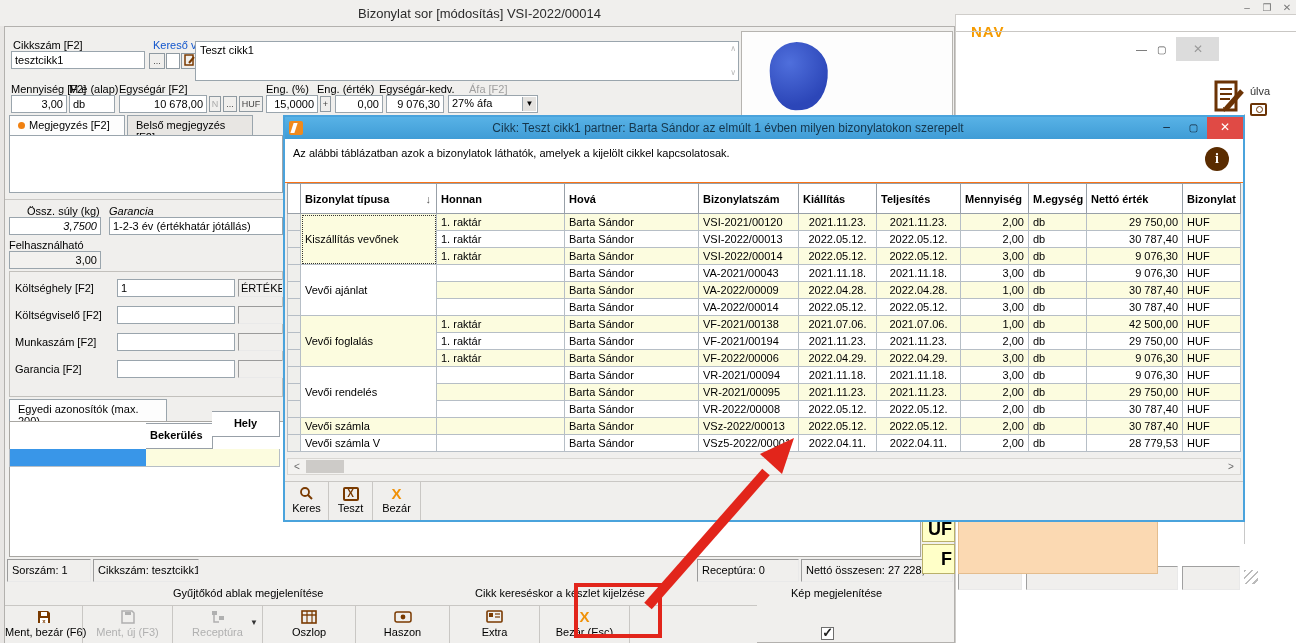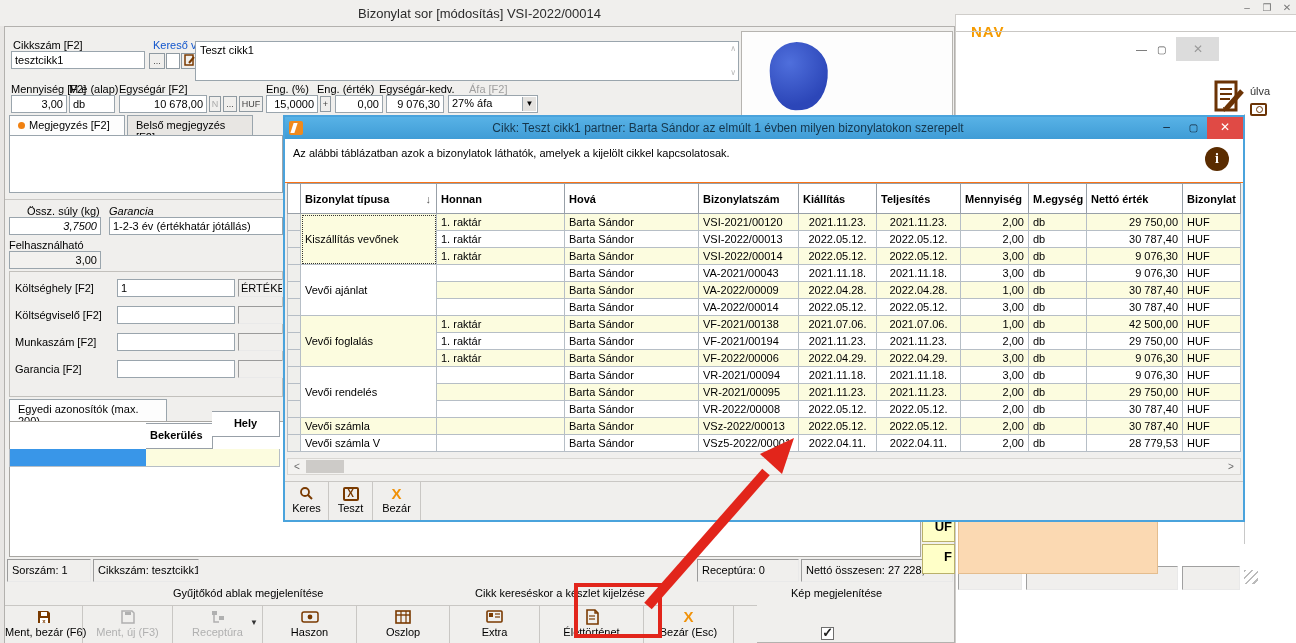--- a/index.html
+++ b/index.html
@@ -37,21 +37,21 @@
   #small-cam-icon:after { content:""; position:absolute; left:4px; top:1px; width:5px; height:5px; border:1px solid #6b3305; border-radius:50%; }
   #nav-vline { left:1244px; top:114px; height:430px; width:1px; background:#c8c8c8; z-index:1; }
   .status-box { background:#f0efed; border:1px solid; border-color:#a0a0a0 #e9e9e9 #e9e9e9 #a0a0a0; z-index:3; }
   #resize-grip { left:1244px; top:570px; width:14px; height:14px; z-index:3;
     background:repeating-linear-gradient(135deg,#bbb 0 2px,transparent 2px 5px); }
 
   
   #main-win { left:4px; top:26px; width:951px; height:617px; background:#f0efed; border:1px solid #b3b1ae; z-index:2; }
 
   #peach-panel { left:958px; top:512px; width:200px; height:62px; background:#fbd9b2; border:1px solid #e4bd8e; z-index:3; }
-  .curr-clip { left:922px; width:33px; background:#ffffc8; border:1px solid #b9b06a; font-weight:bold; font-size:13px; text-align:right; padding:4px 2px 0 0; z-index:3; position:absolute; }
+  .curr-clip { left:922px; width:33px; background:#ffffc8; border:1px solid #b9b06a; font-weight:bold; font-size:18px; text-align:right; padding:4px 2px 0 0; z-index:3; position:absolute; }
 
   
   #img-panel { left:736px; top:4px; width:212px; height:86px; background:#fdfdfd; border:1px solid #b6b4b0; }
   #product-blob { left:28px; top:10px; width:58px; height:68px; position:absolute;
      background:radial-gradient(circle at 35% 30%, #4f6fdc, #2c46b8 70%);
      border-radius:46% 54% 48% 42% / 40% 44% 56% 52%; transform:rotate(-3deg); }
   #desc-area { left:190px; top:14px; width:544px; height:40px; background:#fff; border:1px solid #9aa5ad; padding:2px 14px 2px 4px; position:relative; }
   .scrollhint { position:absolute; right:2px; color:#b9b9b9; font-size:8px; line-height:8px; }
 
   
@@ -290,61 +290,50 @@
       <div class="ic">
           <svg width="16" height="16" viewBox="0 0 16 16">
             <rect x="2" y="2" width="5" height="4" fill="#b0b0b0"></rect>
             <rect x="9" y="7" width="5" height="4" fill="#b0b0b0"></rect>
             <path d="M4 6 v7 h5" fill="none" stroke="#b0b0b0" stroke-width="1.5"></path>
           </svg>
         </div>
       <div class="tl">Receptúra</div>
       <span class="ddarrow">▼</span>
     </div>
-    <div class="tbtn" style="width:94px;">
-      <div class="ic">
-          <svg width="18" height="12" viewBox="0 0 18 12">
-            <rect x="1" y="1" width="16" height="10" rx="2" fill="none" stroke="#7a3a00" stroke-width="1.5"></rect>
-            <circle cx="9" cy="6" r="2.4" fill="#7a3a00"></circle>
-          </svg>
-        </div>
-      <div class="tl">Haszon</div>
-    </div>
     <div class="tbtn" style="width:93px;">
       <div class="ic">
           <svg width="16" height="14" viewBox="0 0 16 14">
             <rect x="1" y="1" width="14" height="12" fill="none" stroke="#7a3a00" stroke-width="1.6"></rect>
             <line x1="1" y1="5" x2="15" y2="5" stroke="#7a3a00" stroke-width="1.4"></line>
             <line x1="6" y1="1" x2="6" y2="13" stroke="#7a3a00" stroke-width="1.2"></line>
             <line x1="11" y1="1" x2="11" y2="13" stroke="#7a3a00" stroke-width="1.2"></line>
           </svg>
         </div>
       <div class="tl">Oszlop</div>
     </div>
+    <div class="tbtn" style="width:94px;">
+      <div class="ic">
+          <svg width="18" height="12" viewBox="0 0 18 12">
+            <rect x="1" y="1" width="16" height="10" rx="2" fill="none" stroke="#7a3a00" stroke-width="1.5"></rect>
+            <circle cx="9" cy="6" r="2.4" fill="#7a3a00"></circle>
+          </svg>
+        </div>
+      <div class="tl">Haszon</div>
+    </div>
     <div class="tbtn" style="width:90px;">
       <div class="ic">
           <svg width="17" height="13" viewBox="0 0 17 13">
             <rect x="1" y="1" width="15" height="11" rx="1" fill="none" stroke="#7a3a00" stroke-width="1.6"></rect>
             <rect x="3" y="3" width="4" height="4" fill="#7a3a00"></rect>
             <line x1="9" y1="4" x2="14" y2="4" stroke="#7a3a00" stroke-width="1.2"></line>
             <line x1="9" y1="7" x2="14" y2="7" stroke="#7a3a00" stroke-width="1.2"></line>
           </svg>
         </div>
       <div class="tl">Extra</div>
-    </div>
-    <div class="tbtn" style="width:104px;">
-      <div class="ic">
-          <svg width="14" height="16" viewBox="0 0 14 16">
-            <path d="M2 1 h8 l3 3 v11 h-11 z" fill="none" stroke="#7a3a00" stroke-width="1.6"></path>
-            <path d="M10 1 v3 h3" fill="none" stroke="#7a3a00" stroke-width="1.4"></path>
-            <line x1="4" y1="7" x2="10" y2="7" stroke="#7a3a00" stroke-width="1.2"></line>
-            <line x1="4" y1="10" x2="10" y2="10" stroke="#7a3a00" stroke-width="1.2"></line>
-          </svg>
-        </div>
-      <div class="tl">Élettörténet</div>
     </div>
     <div class="tbtn" style="width:90px;">
       <div class="ic orangex">X</div>
       <div class="tl">Bezár (Esc)</div>
     </div>
   </div>
 </div>
 
 <div class="abs curr-clip" style="top:514px;height:28px;">UF</div>
 <div class="abs curr-clip" style="top:544px;height:30px;">F</div>

